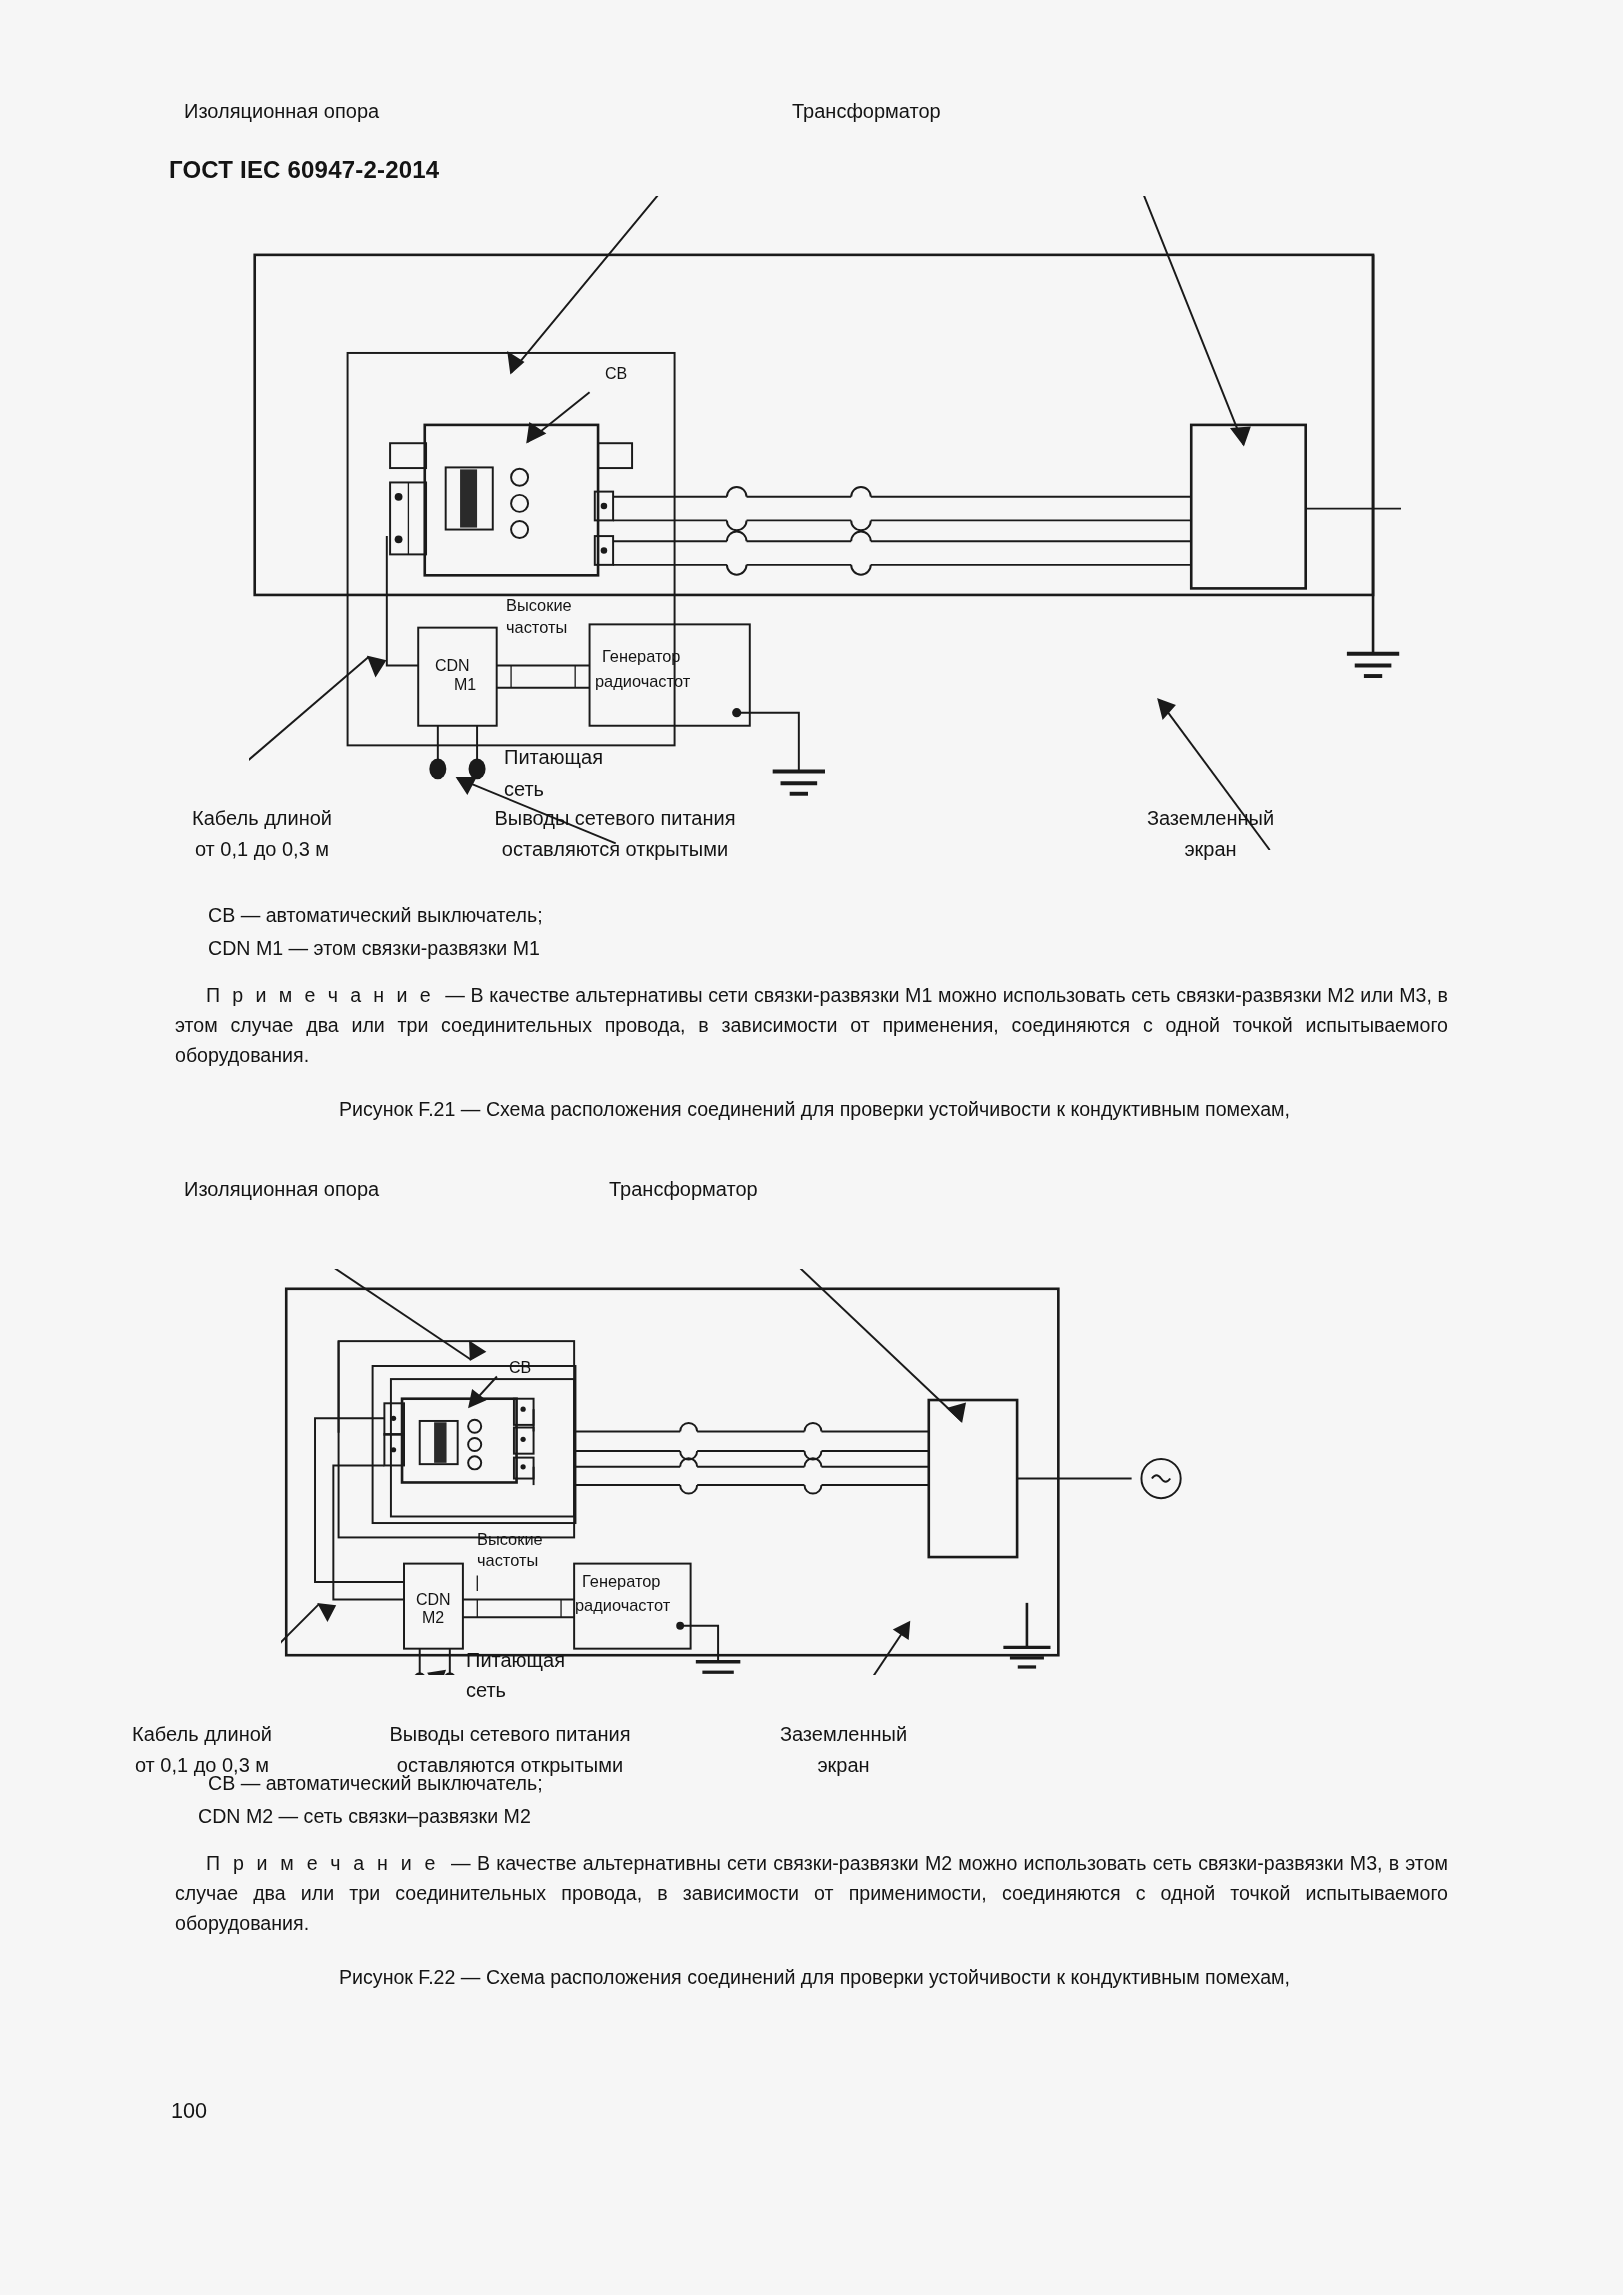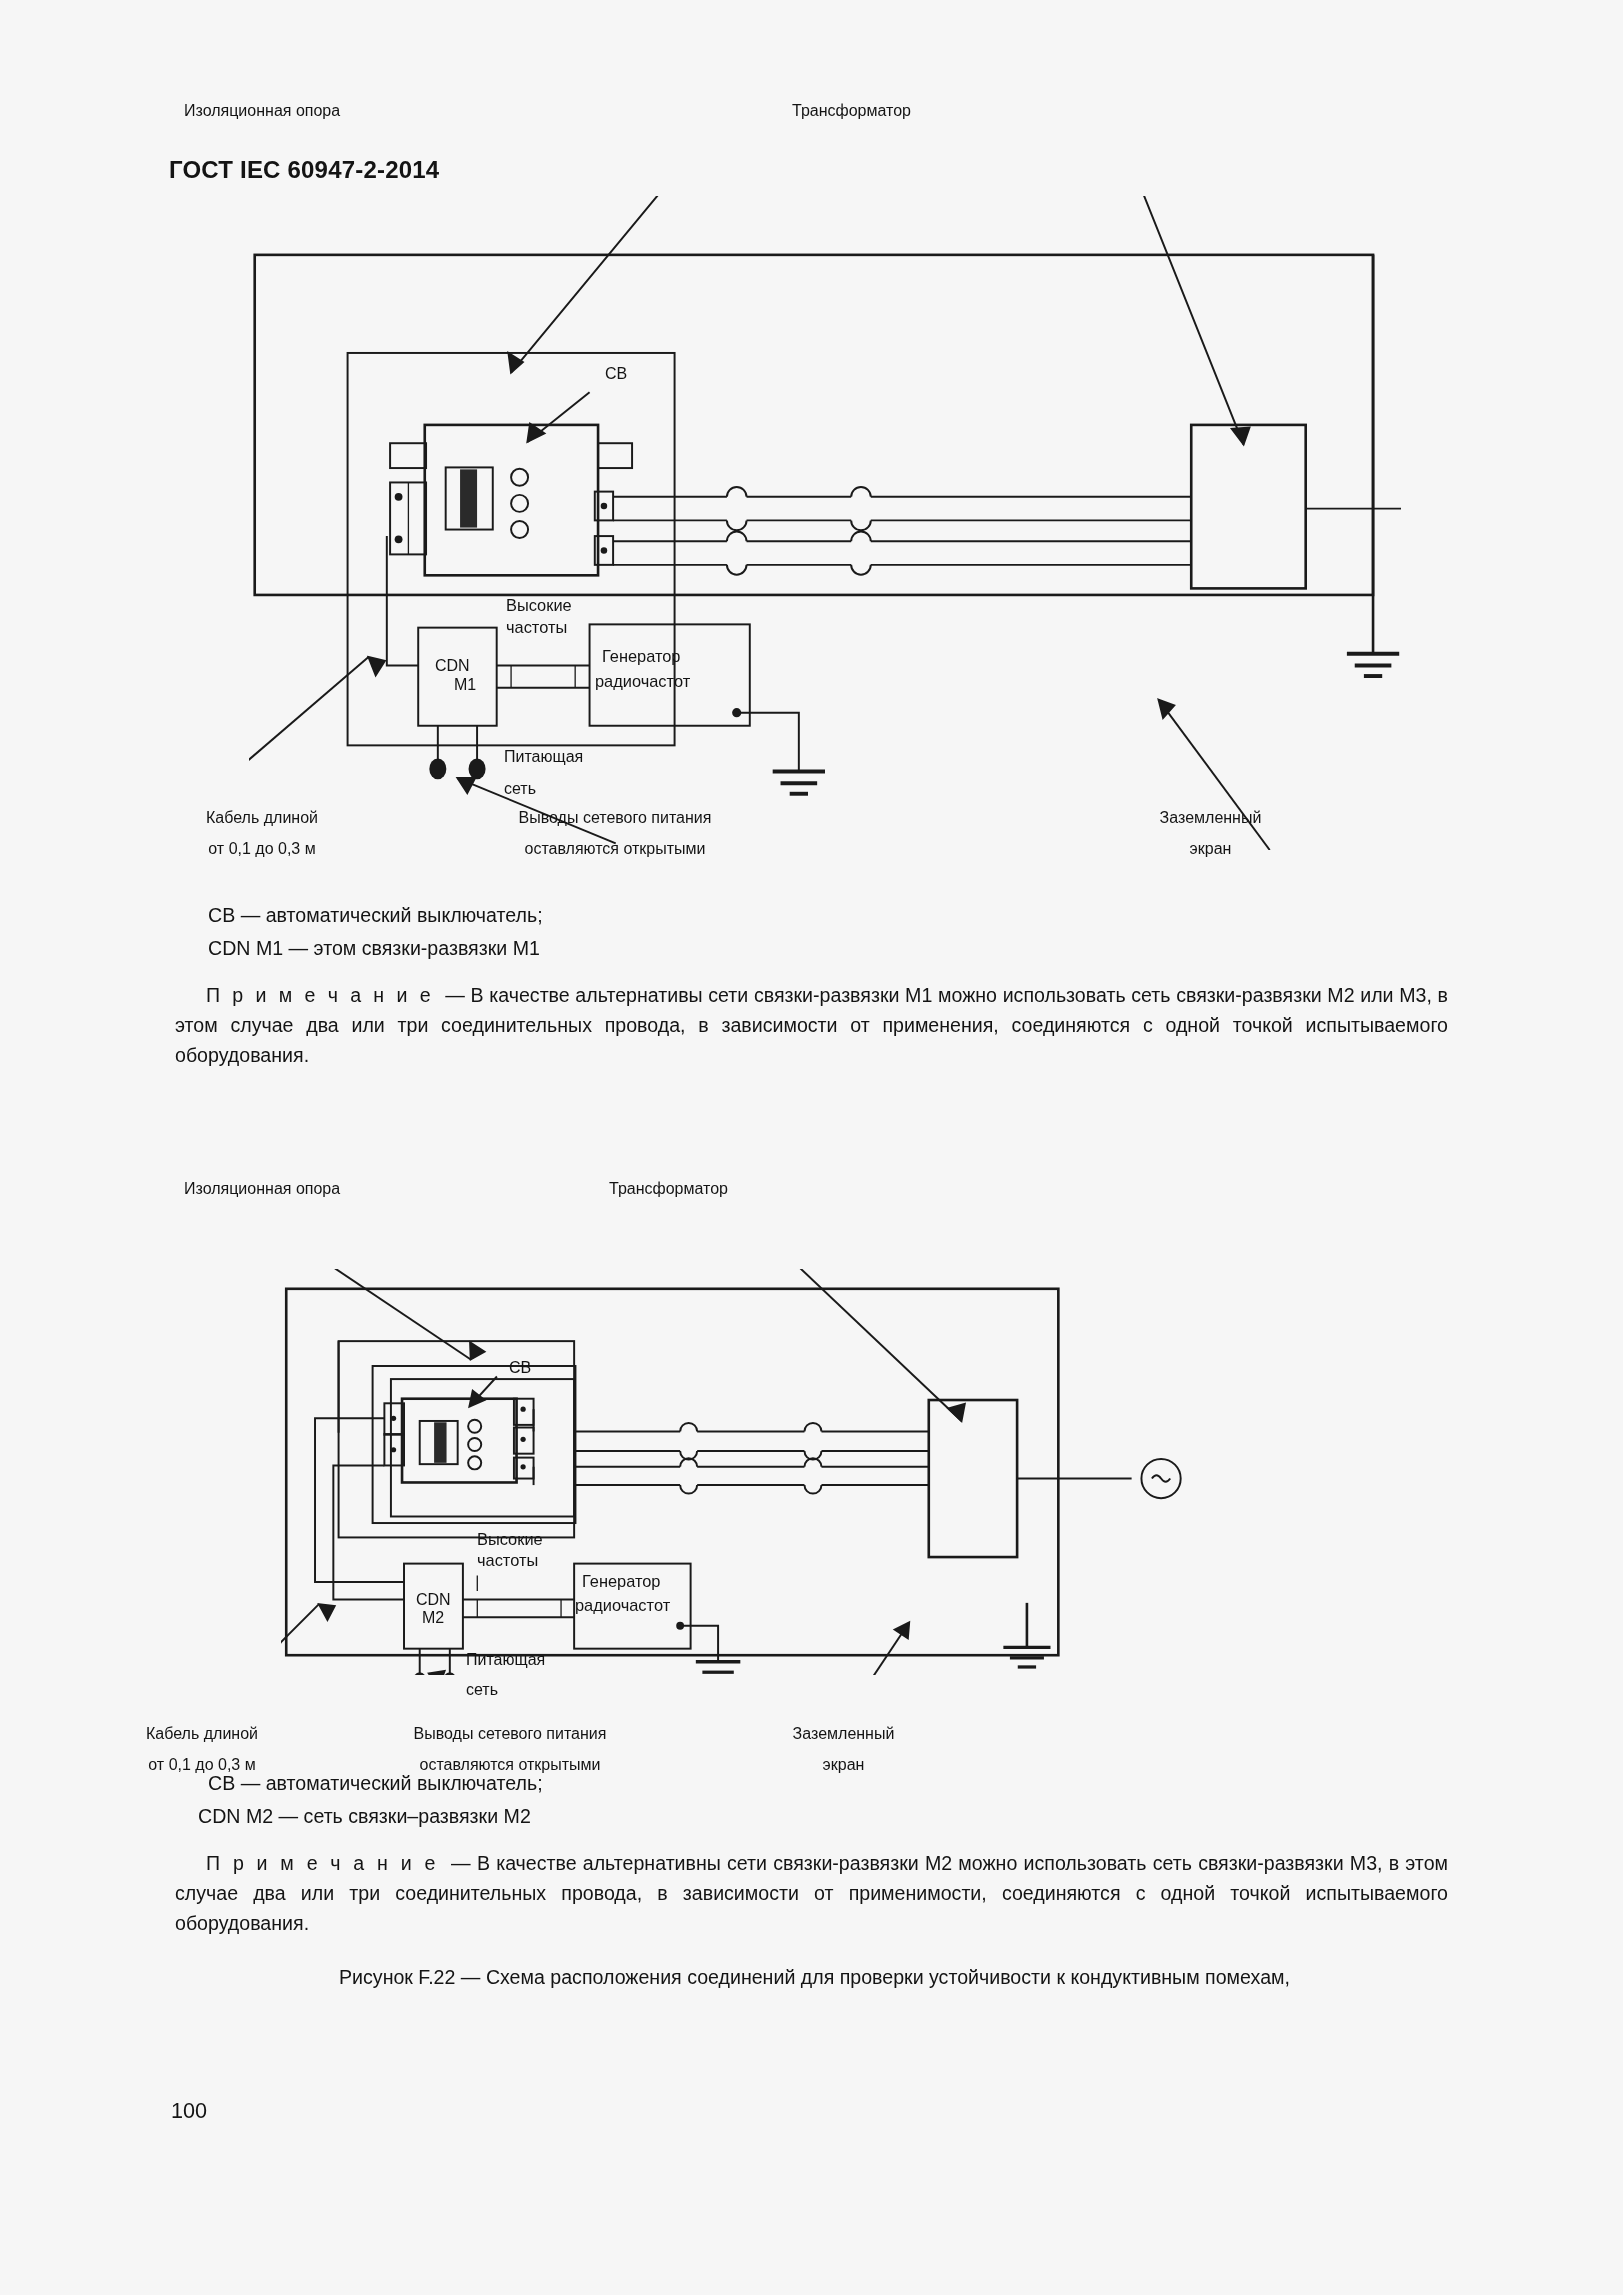--- a/index.html
+++ b/index.html
@@ -71,21 +71,21 @@
   .figure {
     position: absolute;
   }
   .fig-svg {
     display: block;
   }
 
   
   .fig-label {
     position: absolute;
-    font-size: 16px;
+    font-size: 20px;
     color: #141414;
     white-space: nowrap;
     line-height: 26px;
   }
   .fig-label.small {
     font-size: 16.4px;
     line-height: 20px;
   }
   .fig-label.tiny {
     font-size: 16px;
@@ -248,20 +248,21 @@
   </div>
 
   <div class="legend-line" style="left:208px; top:904px;">CB — автоматический выключатель;</div>
   <div class="legend-line" style="left:208px; top:937px;">CDN M1 — этом связки-развязки M1</div>
 
   <div class="para" style="left:175px; top:980px; width:1273px;">
     <span style="display:inline-block; width:31px;"></span><span class="note-label">П р и м е ч а н и е</span><span>&nbsp; </span><span>—</span><span>&nbsp;</span><span>В качестве альтернативы сети связки-развязки M1 можно использовать сеть связки-развязки M2 или M3, в этом случае два или три соединительных провода, в зависимости от применения, соединяются с одной точкой испытываемого оборудования.</span>
   </div>
 
   <div class="caption" style="left:196px; top:1094px; width:1237px;">
+    <div>Рисунок F.21 — Схема расположения соединений для проверки устойчивости к кондуктивным помехам,</div>
   </div>
 
   <div class="figure" style="left:281px; top:1269px; width:1060px; height:406px;">
 
     <svg class="fig-svg" width="1060" height="406" viewBox="0 0 1620 620">
       <g stroke="#1a1a1a" fill="none" stroke-width="3">
 
         <rect x="8" y="30" width="1180" height="560" stroke-width="4"></rect>
 
         <rect x="88" y="110" width="360" height="300" stroke-width="3"></rect>

